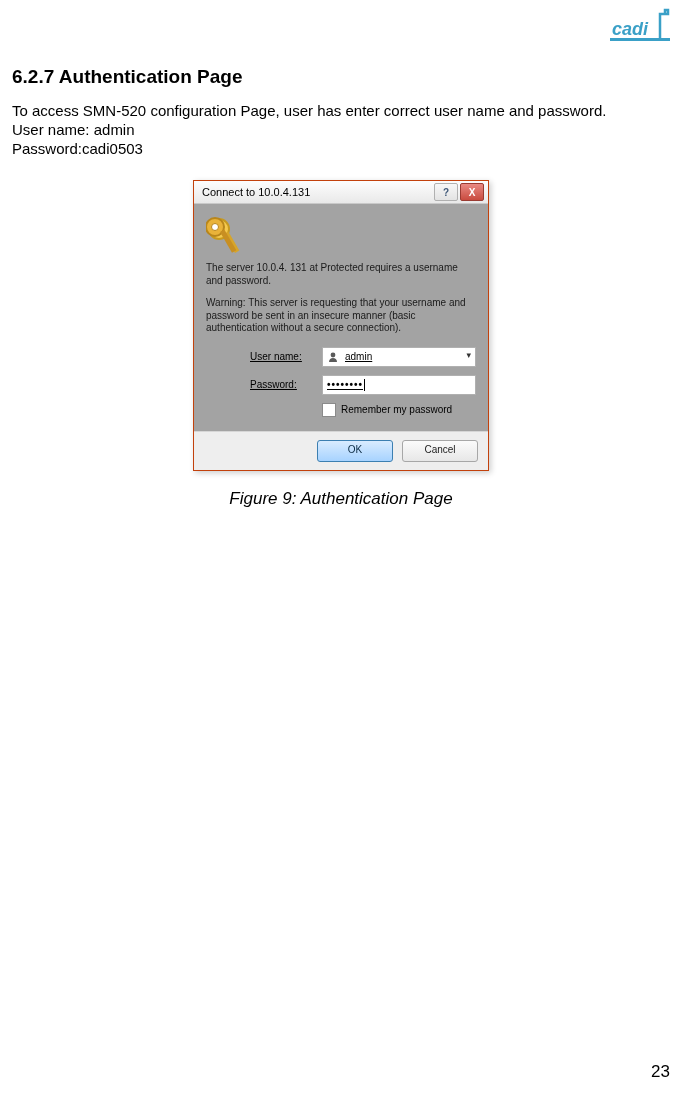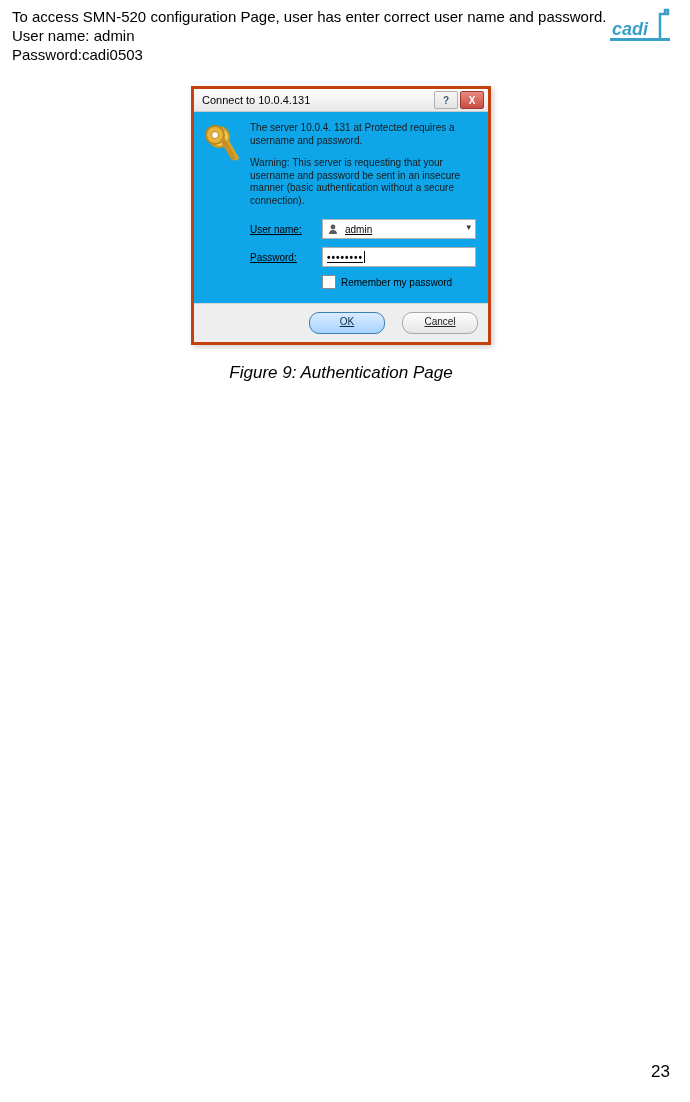--- a/index.html
+++ b/index.html
@@ -36,22 +36,22 @@
     font-size: 15px;
     line-height: 1.25;
   }
   .figure-wrap {
     margin-top: 22px;
     text-align: center;
   }
   .dialog {
     display: inline-block;
     width: 294px;
-    background: #0ea5e9;
-    border: 3px solid #c2410c;
+    background: #a3a3a3;
+    border: 1px solid #c2410c;
     box-shadow: 2px 2px 6px rgba(0,0,0,0.2);
     text-align: left;
     font-family: "Segoe UI", Tahoma, sans-serif;
     font-size: 11px;
     color: #000;
   }
   .dlg-title {
     background: linear-gradient(#fdfdfd, #e9e9e9);
     border-bottom: 1px solid #c9c9c9;
     height: 22px;
@@ -79,20 +79,21 @@
   }
   .dlg-close {
     background: linear-gradient(#e98a83,#c94b3f);
     border: 1px solid #9a3b32;
     color: #fff;
     font-weight: bold;
   }
   .dlg-body {
     padding: 10px 12px 0 12px;
     display: flex;
+    flex-direction: column;
   }
   .key-col {
     width: 44px;
     padding-top: 2px;
   }
   .msg-col {
     flex: 1;
     font-size: 10px;
     color: #1a1a1a;
     line-height: 1.25;
@@ -162,26 +163,25 @@
     border-top: 1px solid #d6d6d6;
     padding: 8px 10px;
     text-align: right;
   }
   .btn {
     display: inline-block;
     min-width: 54px;
     height: 20px;
     line-height: 18px;
     font-size: 10px;
-    border-radius: 10px;
+    border-radius: 3px;
     text-align: center;
-    margin-left: 14px;
+    margin-left: 6px;
     padding: 0 10px;
     vertical-align: middle;
-    text-decoration: underline;
   }
   .btn-ok {
     background: linear-gradient(#d9ecff,#a7d3ff);
     border: 1px solid #3c7fb1;
     color: #0b2b44;
   }
   .btn-cancel {
     background: linear-gradient(#fbfbfb,#e7e7e7);
     border: 1px solid #a7a7a7;
     color: #222;
@@ -205,20 +205,21 @@
 <div class="page">
 
   <div class="logo">
     <svg viewBox="0 0 60 36">
       <rect x="0" y="30" width="60" height="3" fill="#3aa0c7"></rect>
       <path d="M50 30 L50 6 L55 6 L55 2 L58 2 L58 6 L50 6" stroke="#3aa0c7" stroke-width="2.5" fill="none"></path>
       <text x="2" y="27" font-family="Arial" font-size="18" font-style="italic" font-weight="bold" fill="#3aa0c7">cadi</text>
     </svg>
   </div>
 
+  <div class="section-title">6.2.7 Authentication Page</div>
 
   <div class="body-text">To access SMN-520 configuration Page, user has enter correct user name and password.</div>
   <div class="body-text">User name: admin</div>
   <div class="body-text">Password:cadi0503</div>
 
   <div class="figure-wrap">
     <div class="dialog">
 
       <div class="dlg-title">
         <span>Connect to 10.0.4.131</span>

